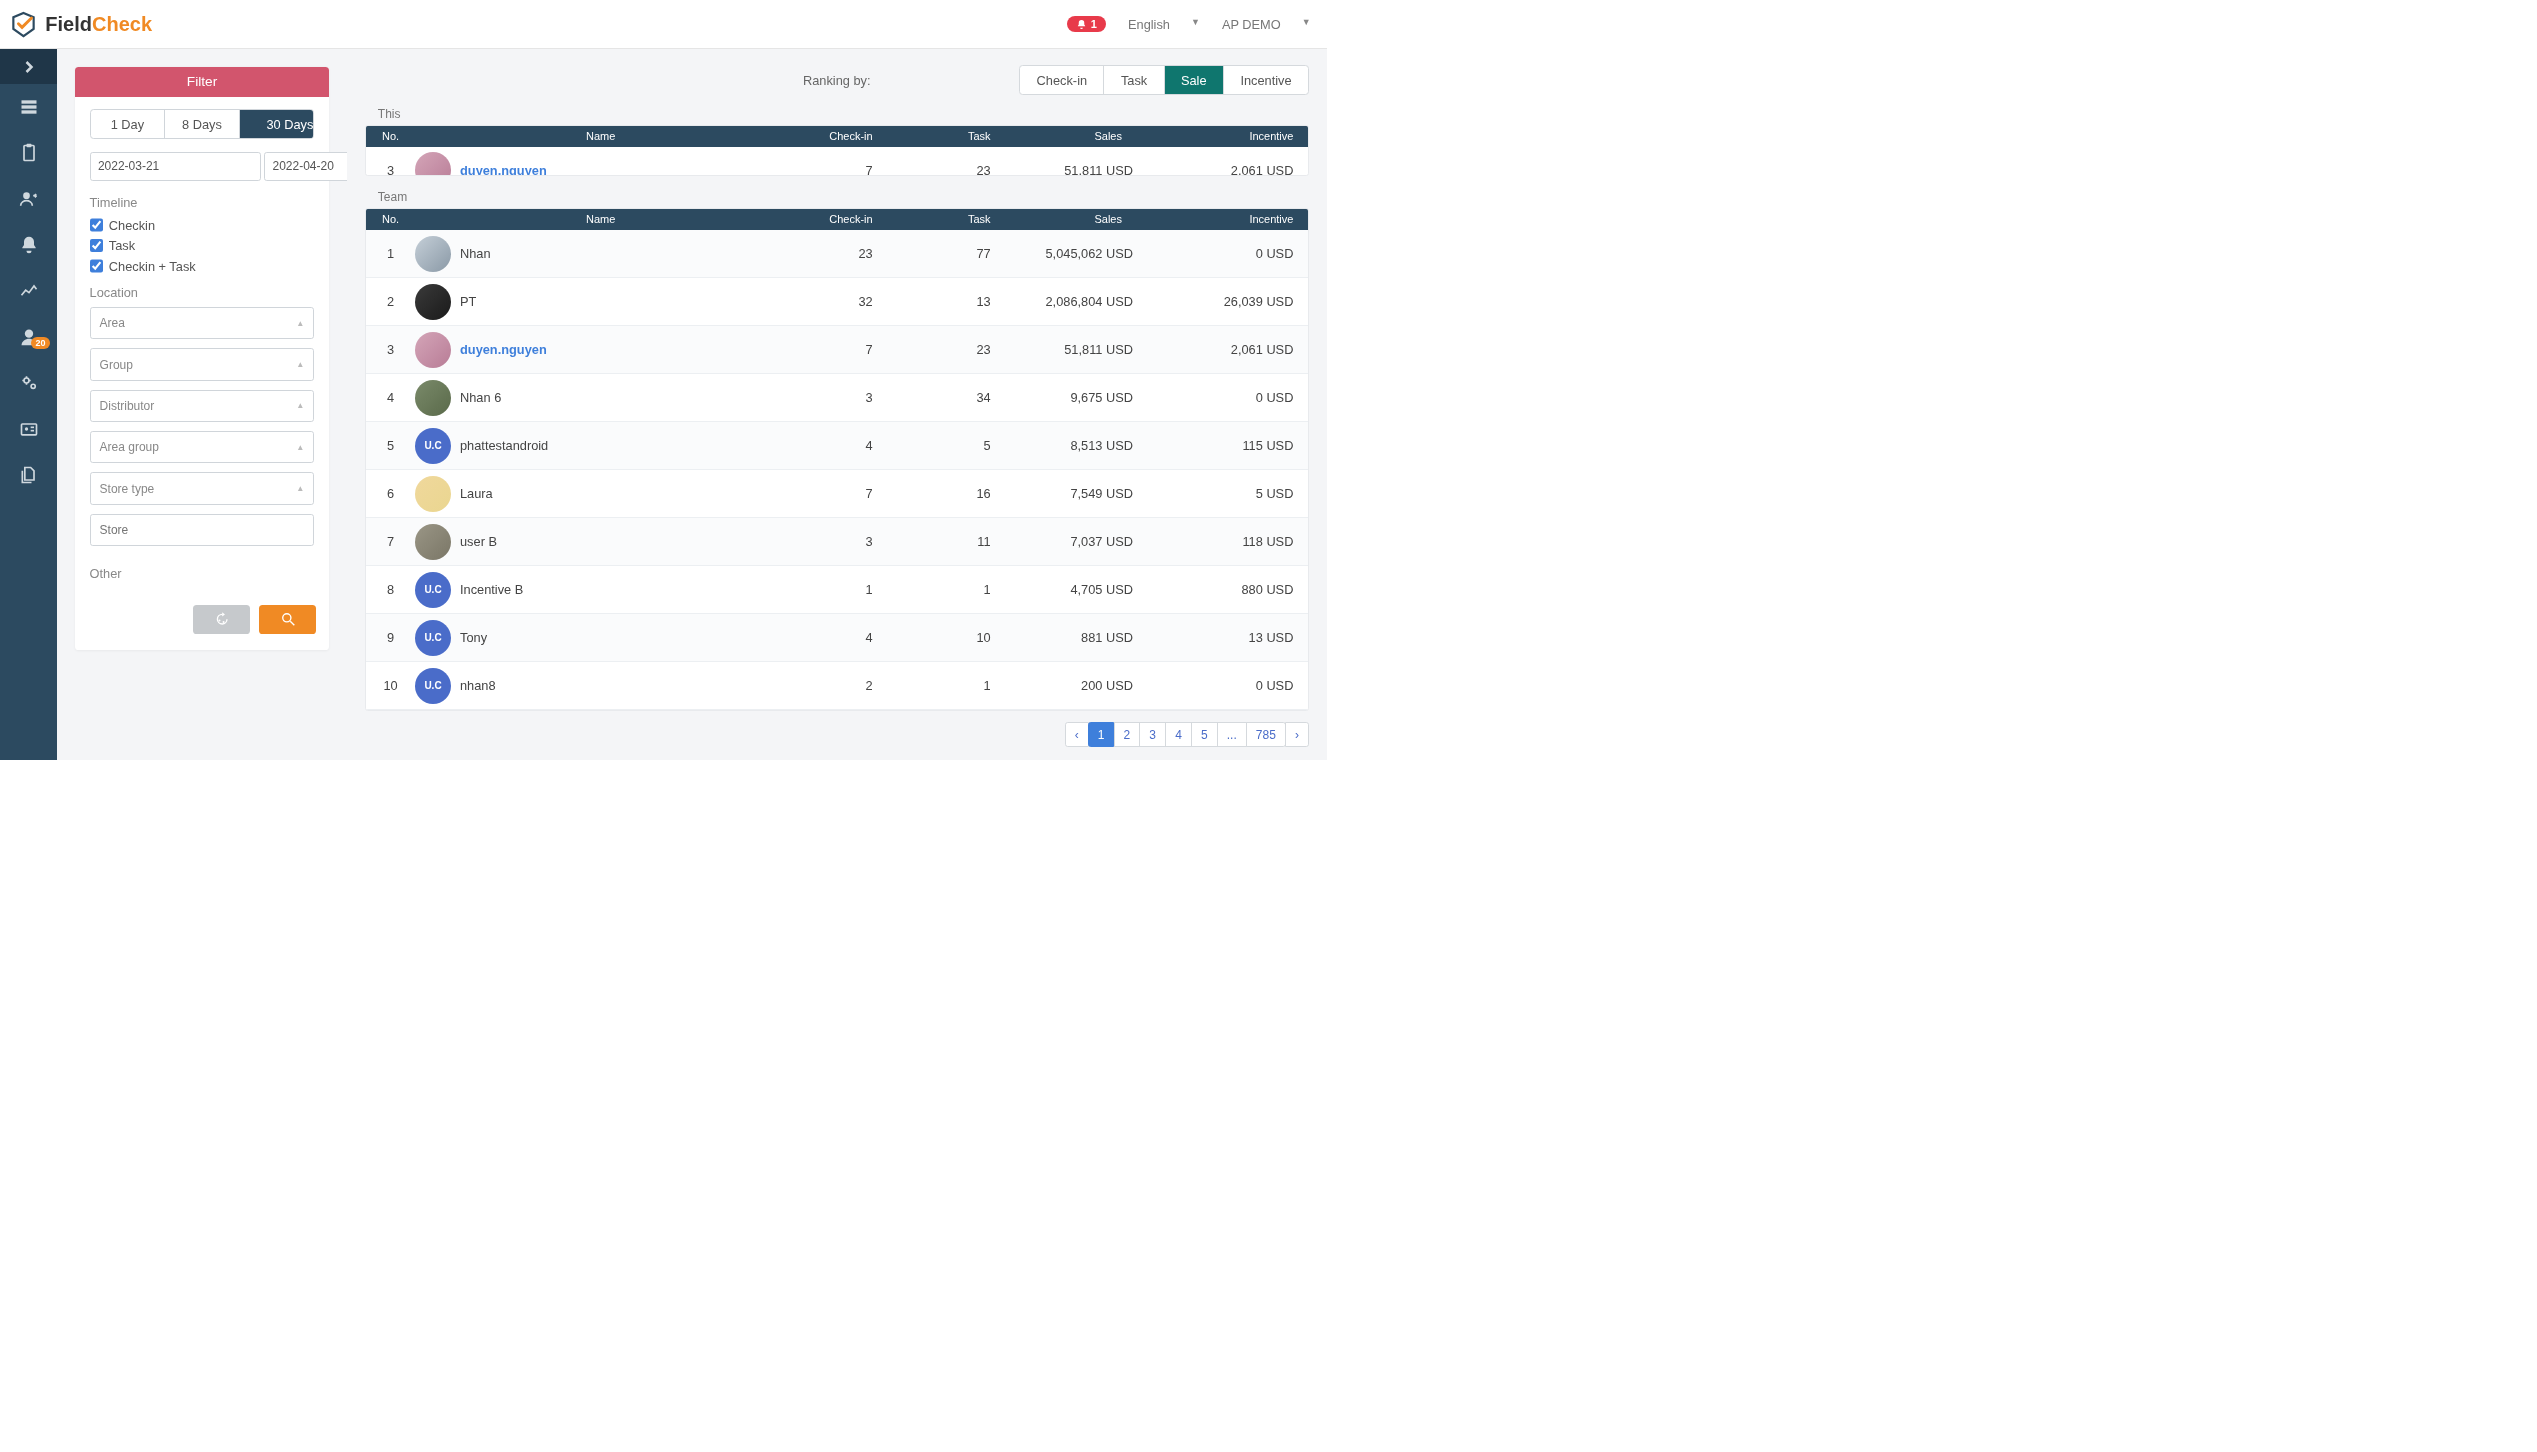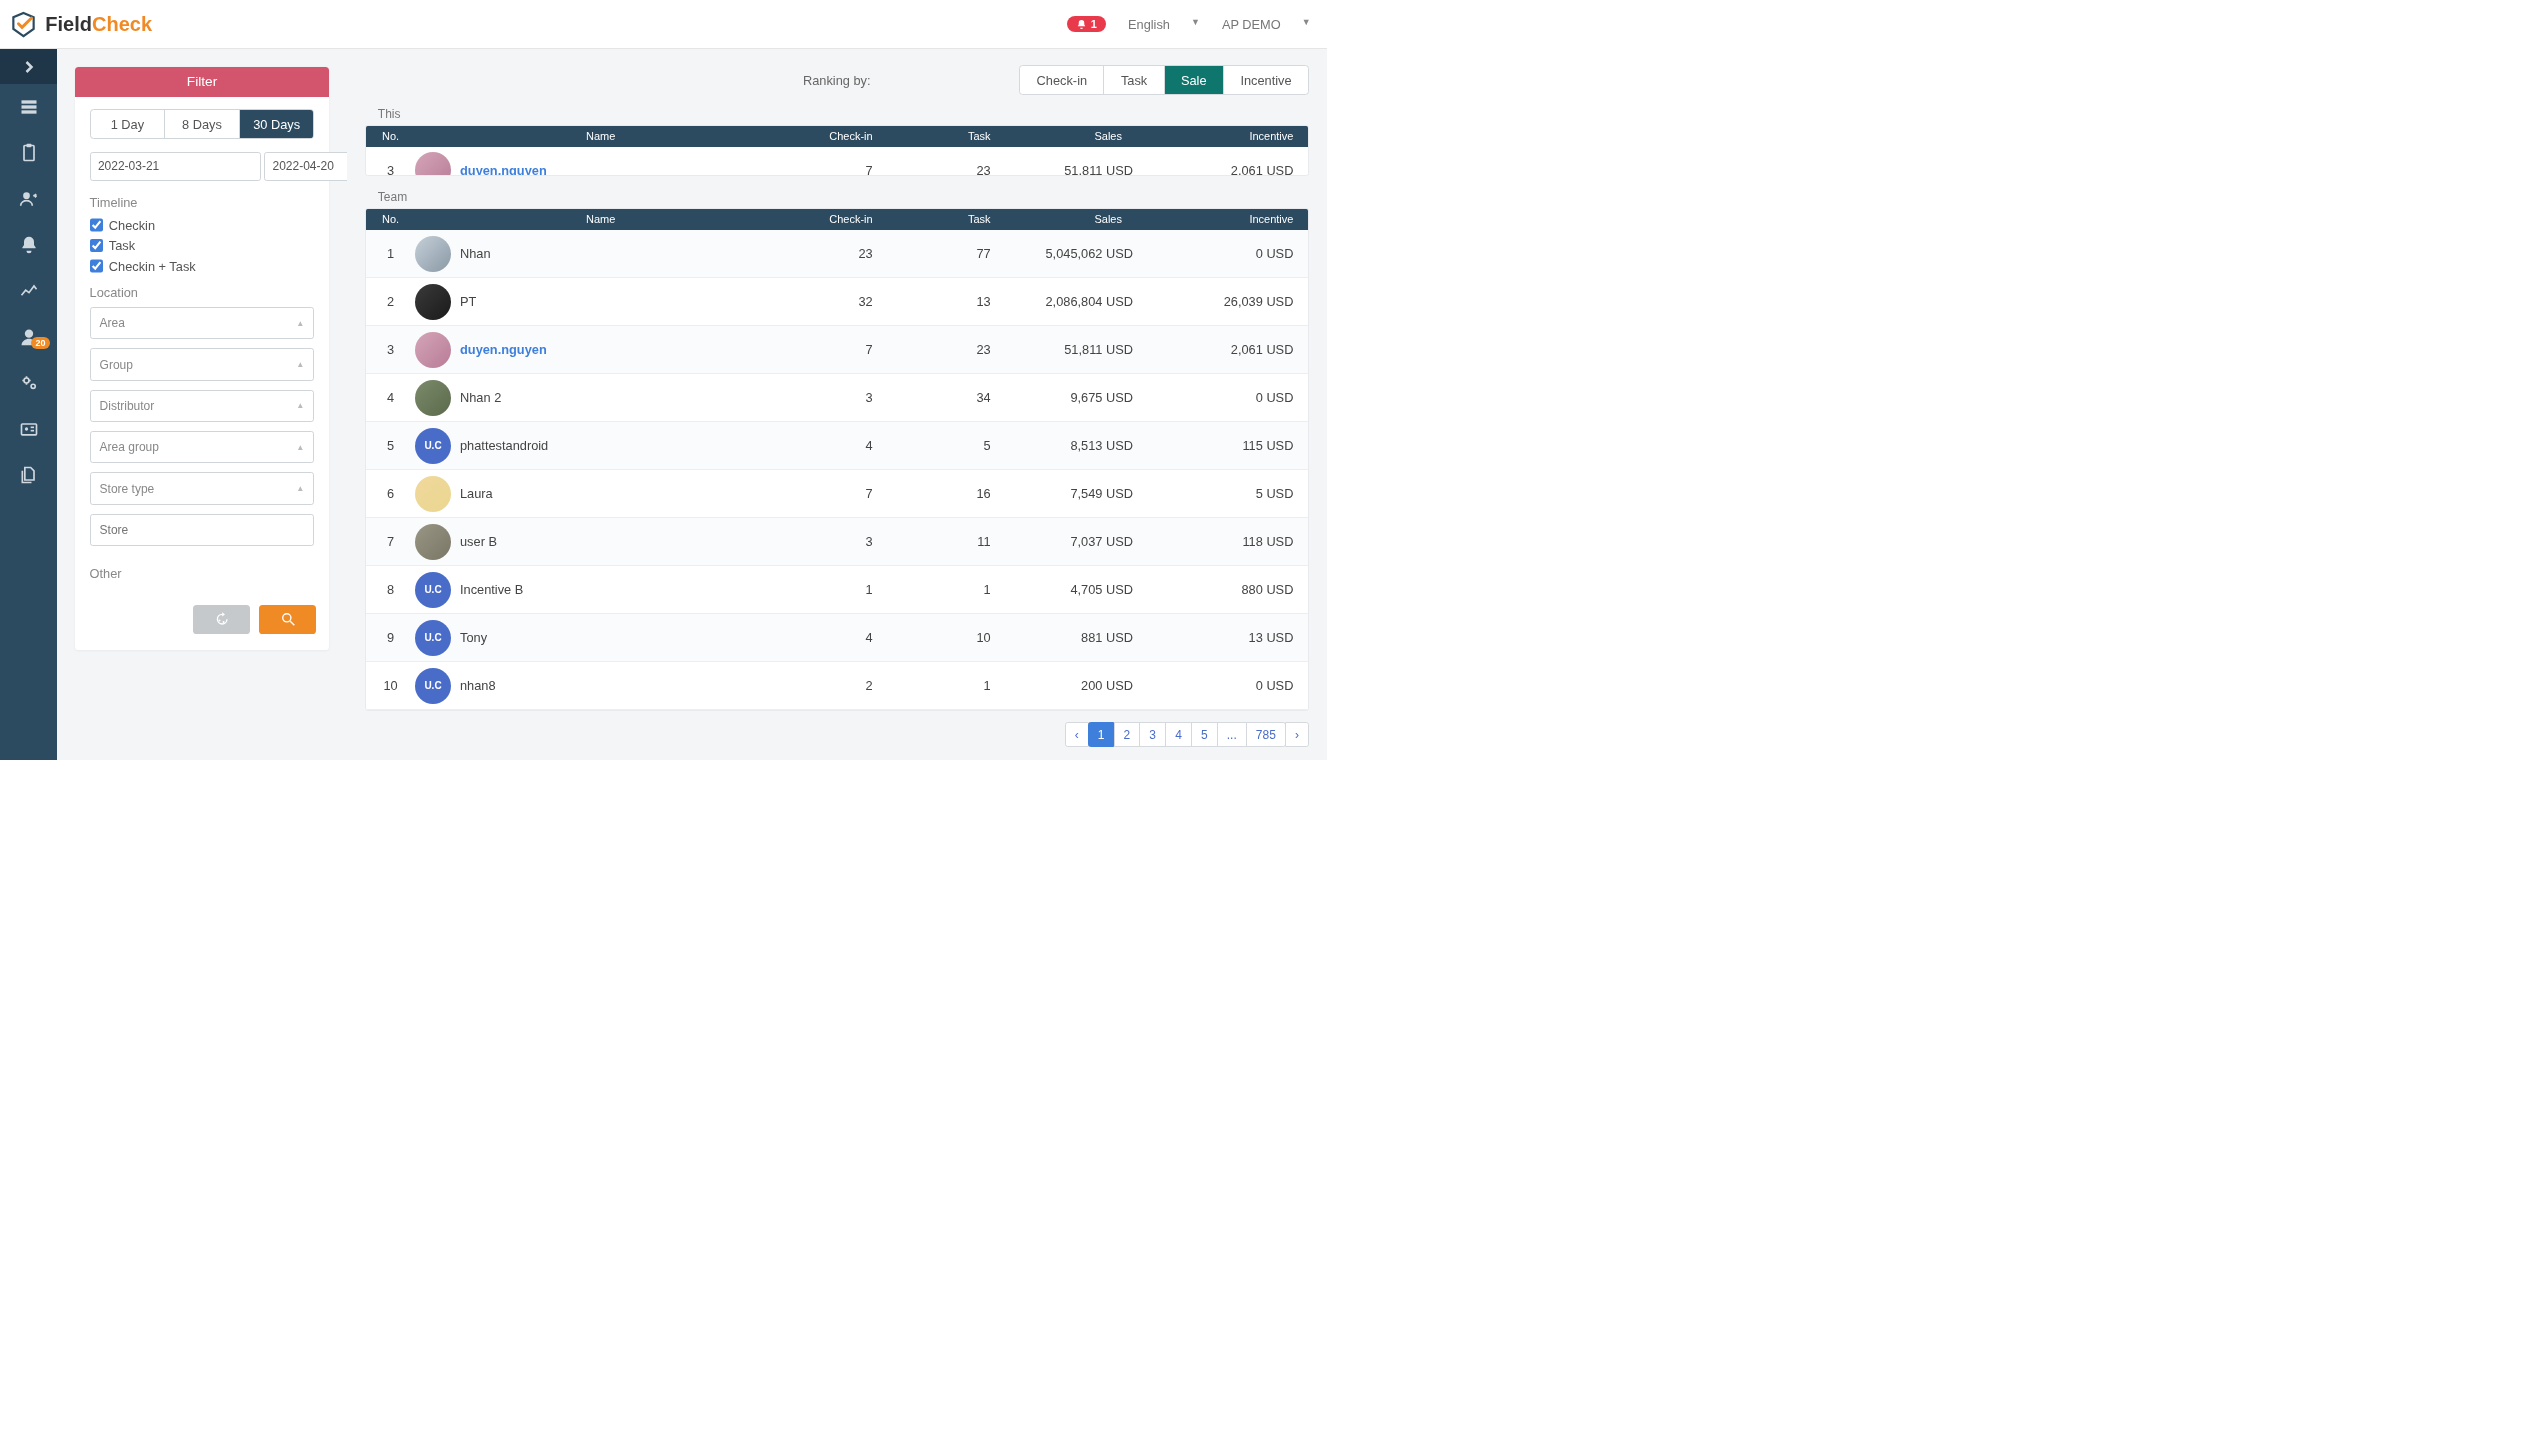--- a/index.html
+++ b/index.html
@@ -72,21 +72,21 @@
 }
 .filter-body { padding: 12.8px 14.6px 0; }
 .day-tabs {
   display: flex; border: 0.9px solid #d0d5da; border-radius: 3.6px; overflow: hidden;
   margin-bottom: 12.8px;
 }
 .day-tab {
   flex: 1; text-align: center; padding: 6.4px 0; font-size: 12.8px;
   border-right: 0.9px solid #d0d5da; cursor: pointer; color: #555;
 }
-.day-tab:last-child { border-right: none; }
+.day-tab:last-child { border-right: none; text-align: right; }
 .day-tab.active { background: #2c4a60; color: #fff; }
 .date-row { display: flex; gap: 3px; margin-bottom: 14.6px; }
 .date-input {
   flex: 1; border: 0.9px solid #d0d5da; border-radius: 2.7px; padding: 6.4px 7.3px;
   font-size: 12px; color: #555;
 }
 .section-label { color: #888; font-size: 12.8px; margin: 11px 0 7.3px; }
 .check-row { display: flex; align-items: center; gap: 5.5px; margin: 5.5px 0; }
 .check-row input[type="checkbox"] {
   width: 13.7px; height: 13.7px; accent-color: #3e7fdb;
@@ -436,21 +436,21 @@
               </div>
               <div class="col-checkin">7</div>
               <div class="col-task">23</div>
               <div class="col-sales">51,811 USD</div>
               <div class="col-incentive">2,061 USD</div>
             </div>
             <div class="table-row">
               <div class="col-no">4</div>
               <div class="col-name">
                 <div class="avatar img4"></div>
-                <span class="cell-name">Nhan 2</span>
+                <span class="cell-name">Nhan 6</span>
               </div>
               <div class="col-checkin">3</div>
               <div class="col-task">34</div>
               <div class="col-sales">9,675 USD</div>
               <div class="col-incentive">0 USD</div>
             </div>
             <div class="table-row">
               <div class="col-no">5</div>
               <div class="col-name">
                 <div class="avatar ">U.C</div>

